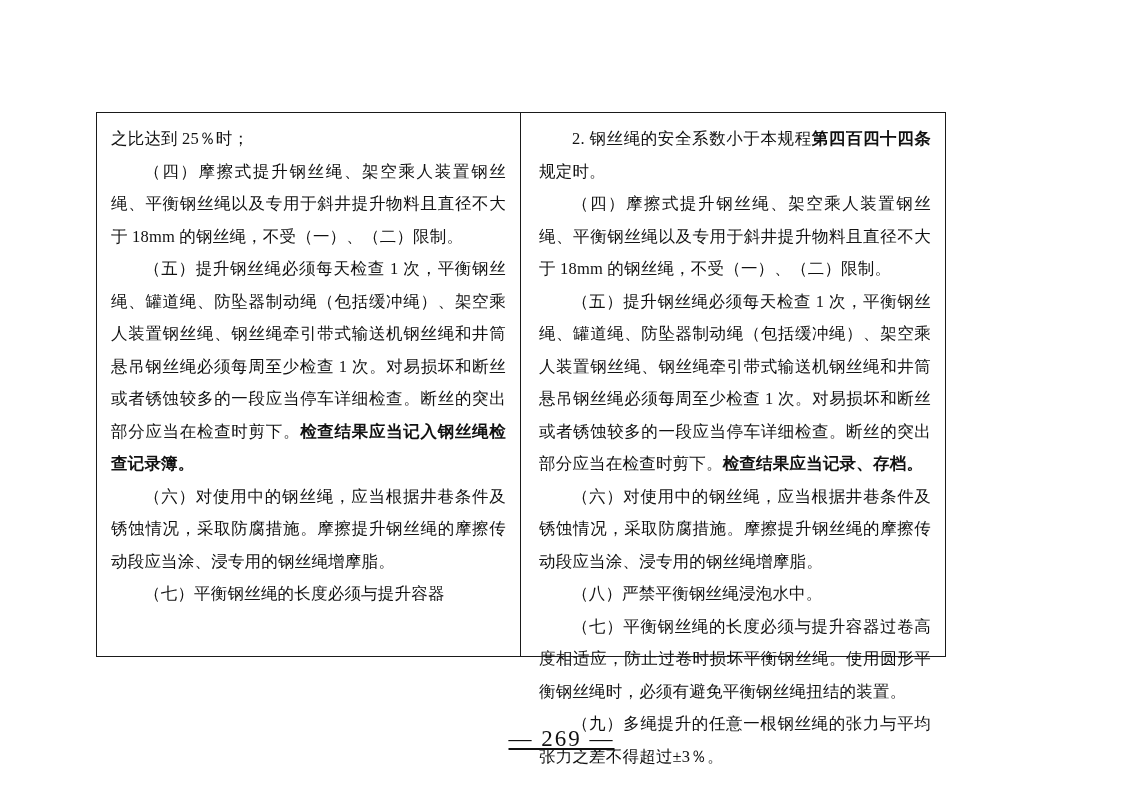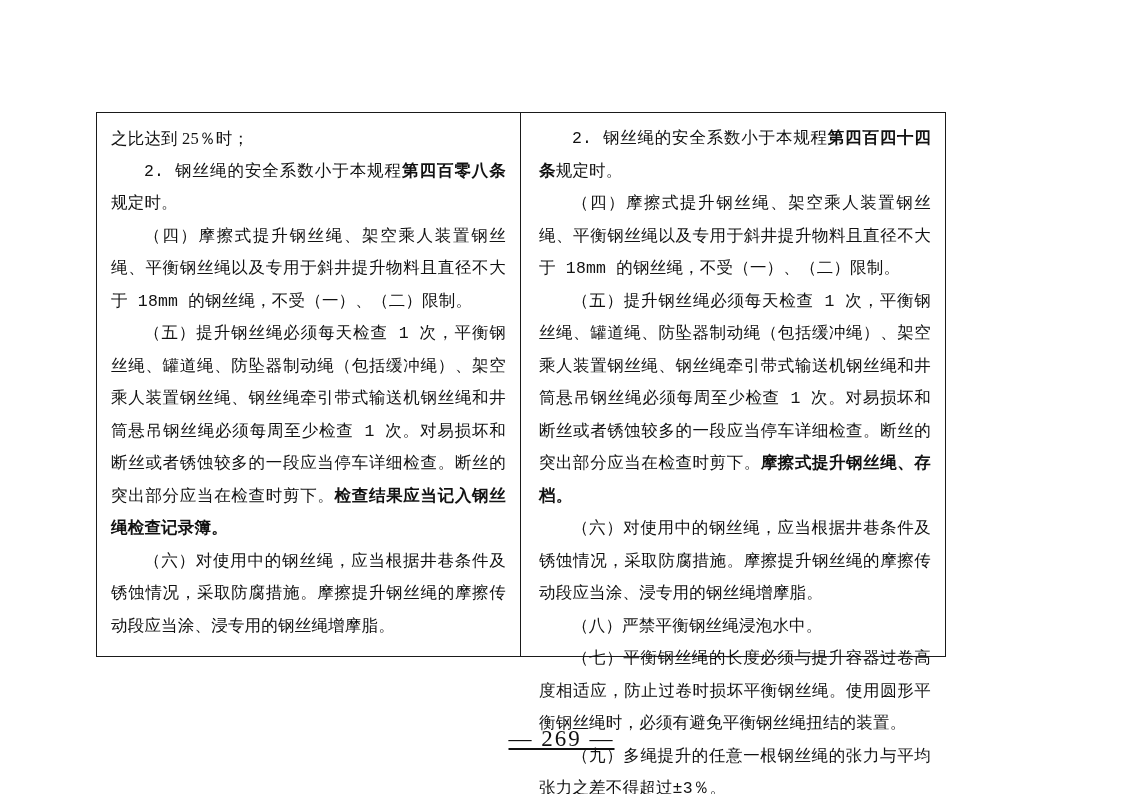--- a/index.html
+++ b/index.html
@@ -50,21 +50,20 @@
     border-right: 1.5px solid #1a1a1a;
     padding-left: 18px;
   }
   p {
     margin: 0;
     padding: 0;
     letter-spacing: 0.2px;
   }
   p.indent {
     text-indent: 2em;
-    font-family: Liberation Mono, monospace;
   }
   b {
     font-weight: 700;
   }
   .footer {
     position: absolute;
     left: 0;
     top: 726px;
     width: 1123px;
     text-align: center;
@@ -76,30 +75,30 @@
 </style>
 </head>
 <body>
 
 <div class="page">
 
   <div class="columns">
 
     <div class="col col-left">
         <p><span>之比达到 25％时；</span></p>
-        <p class="indent"><span>2. 钢丝绳的安全系数小于本规程</span><b>第四百零八条</b><span>规定时。</span></p>
         <p class="indent"><span>（四）摩擦式提升钢丝绳、架空乘人装置钢丝绳、平衡钢丝绳以及专用于斜井提升物料且直径不大于 18mm 的钢丝绳，不受（一）、（二）限制。</span></p>
         <p class="indent"><span>（五）提升钢丝绳必须每天检查 1 次，平衡钢丝绳、罐道绳、防坠器制动绳（包括缓冲绳）、架空乘人装置钢丝绳、钢丝绳牵引带式输送机钢丝绳和井筒悬吊钢丝绳必须每周至少检查 1 次。对易损坏和断丝或者锈蚀较多的一段应当停车详细检查。断丝的突出部分应当在检查时剪下。</span><b>检查结果应当记入钢丝绳检查记录簿。</b></p>
         <p class="indent"><span>（六）对使用中的钢丝绳，应当根据井巷条件及锈蚀情况，采取防腐措施。摩擦提升钢丝绳的摩擦传动段应当涂、浸专用的钢丝绳增摩脂。</span></p>
+        <p class="indent"><span>（七）平衡钢丝绳的长度必须与提升容器</span></p>
       </div>
 
     <div class="col col-right">
         <p class="indent"><span>2. 钢丝绳的安全系数小于本规程</span><b>第四百四十四条</b><span>规定时。</span></p>
         <p class="indent"><span>（四）摩擦式提升钢丝绳、架空乘人装置钢丝绳、平衡钢丝绳以及专用于斜井提升物料且直径不大于 18mm 的钢丝绳，不受（一）、（二）限制。</span></p>
-        <p class="indent"><span>（五）提升钢丝绳必须每天检查 1 次，平衡钢丝绳、罐道绳、防坠器制动绳（包括缓冲绳）、架空乘人装置钢丝绳、钢丝绳牵引带式输送机钢丝绳和井筒悬吊钢丝绳必须每周至少检查 1 次。对易损坏和断丝或者锈蚀较多的一段应当停车详细检查。断丝的突出部分应当在检查时剪下。</span><b>摩擦式提升钢丝绳、存档。</b></p>
+        <p class="indent"><span>（五）提升钢丝绳必须每天检查 1 次，平衡钢丝绳、罐道绳、防坠器制动绳（包括缓冲绳）、架空乘人装置钢丝绳、钢丝绳牵引带式输送机钢丝绳和井筒悬吊钢丝绳必须每周至少检查 1 次。对易损坏和断丝或者锈蚀较多的一段应当停车详细检查。断丝的突出部分应当在检查时剪下。</span><b>检查结果应当记录、存档。</b></p>
         <p class="indent"><span>（六）对使用中的钢丝绳，应当根据井巷条件及锈蚀情况，采取防腐措施。摩擦提升钢丝绳的摩擦传动段应当涂、浸专用的钢丝绳增摩脂。</span></p>
         <p class="indent"><span>（八）严禁平衡钢丝绳浸泡水中。</span></p>
         <p class="indent"><span>（七）平衡钢丝绳的长度必须与提升容器过卷高度相适应，防止过卷时损坏平衡钢丝绳。使用圆形平衡钢丝绳时，必须有避免平衡钢丝绳扭结的装置。</span></p>
         <p class="indent"><span>（九）多绳提升的任意一根钢丝绳的张力与平均张力之差不得超过±3％。</span></p>
       </div>
 
   </div>
 
   <div class="footer">— 269 —</div>
 

